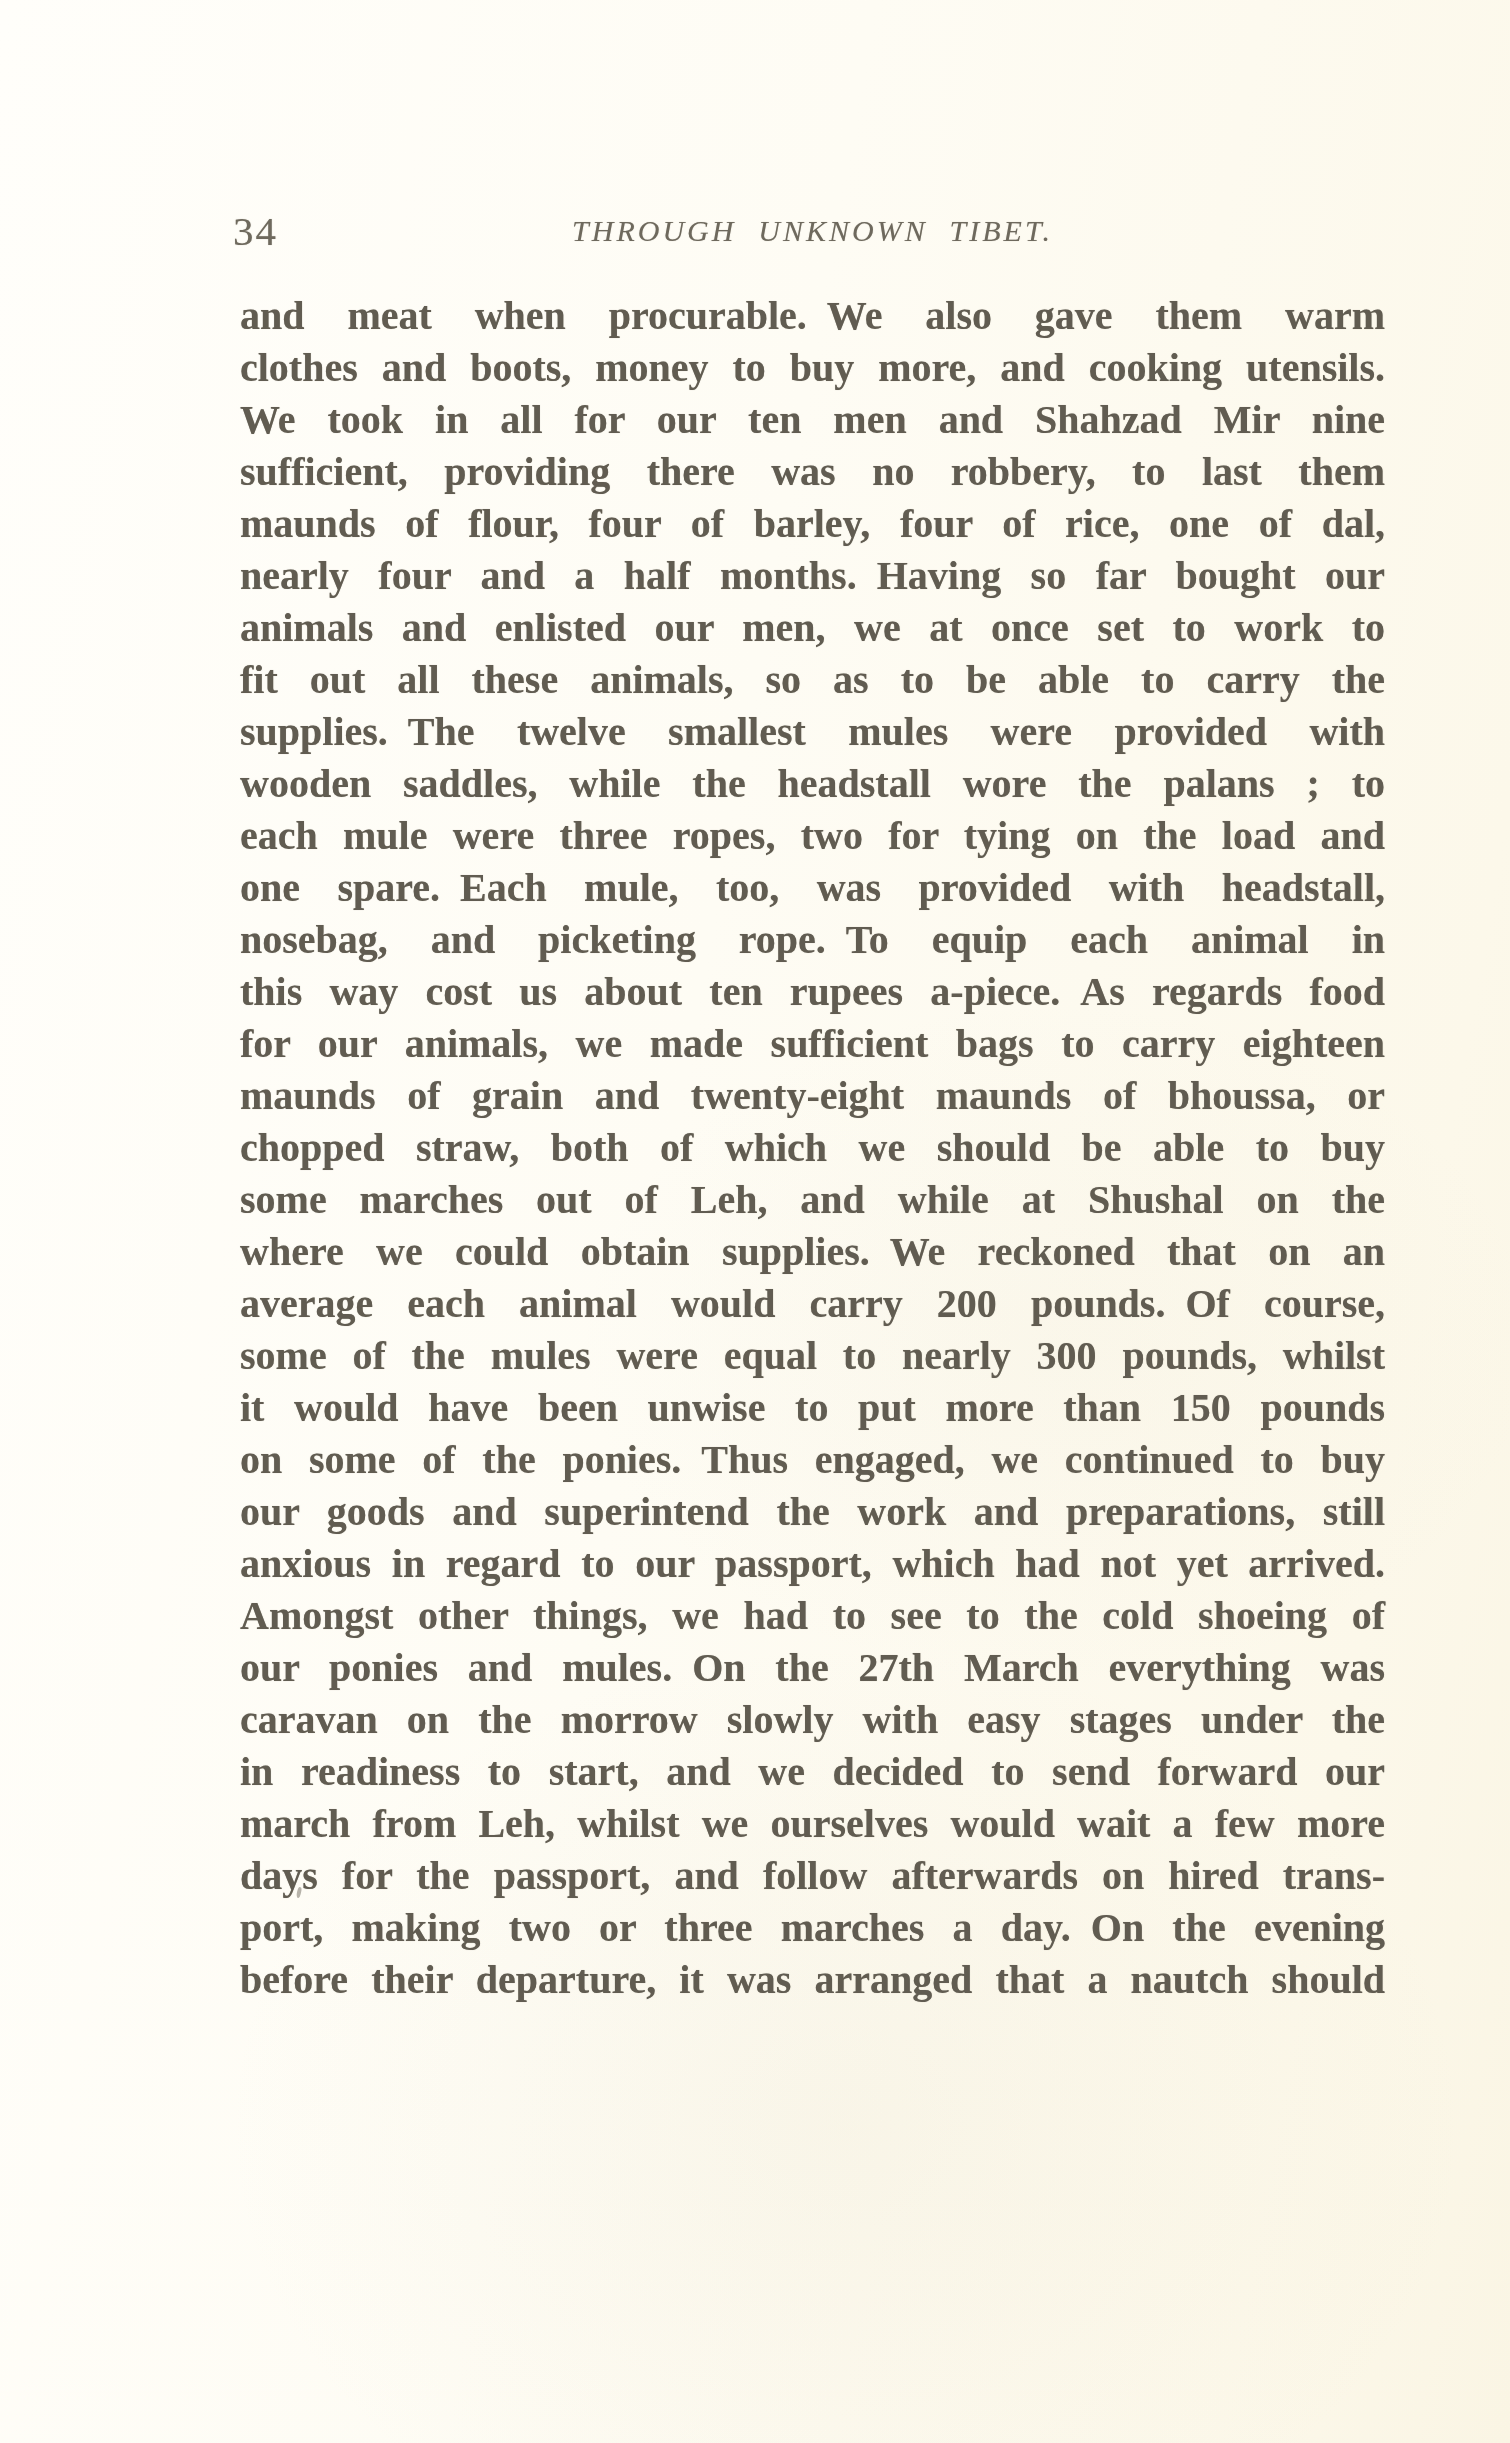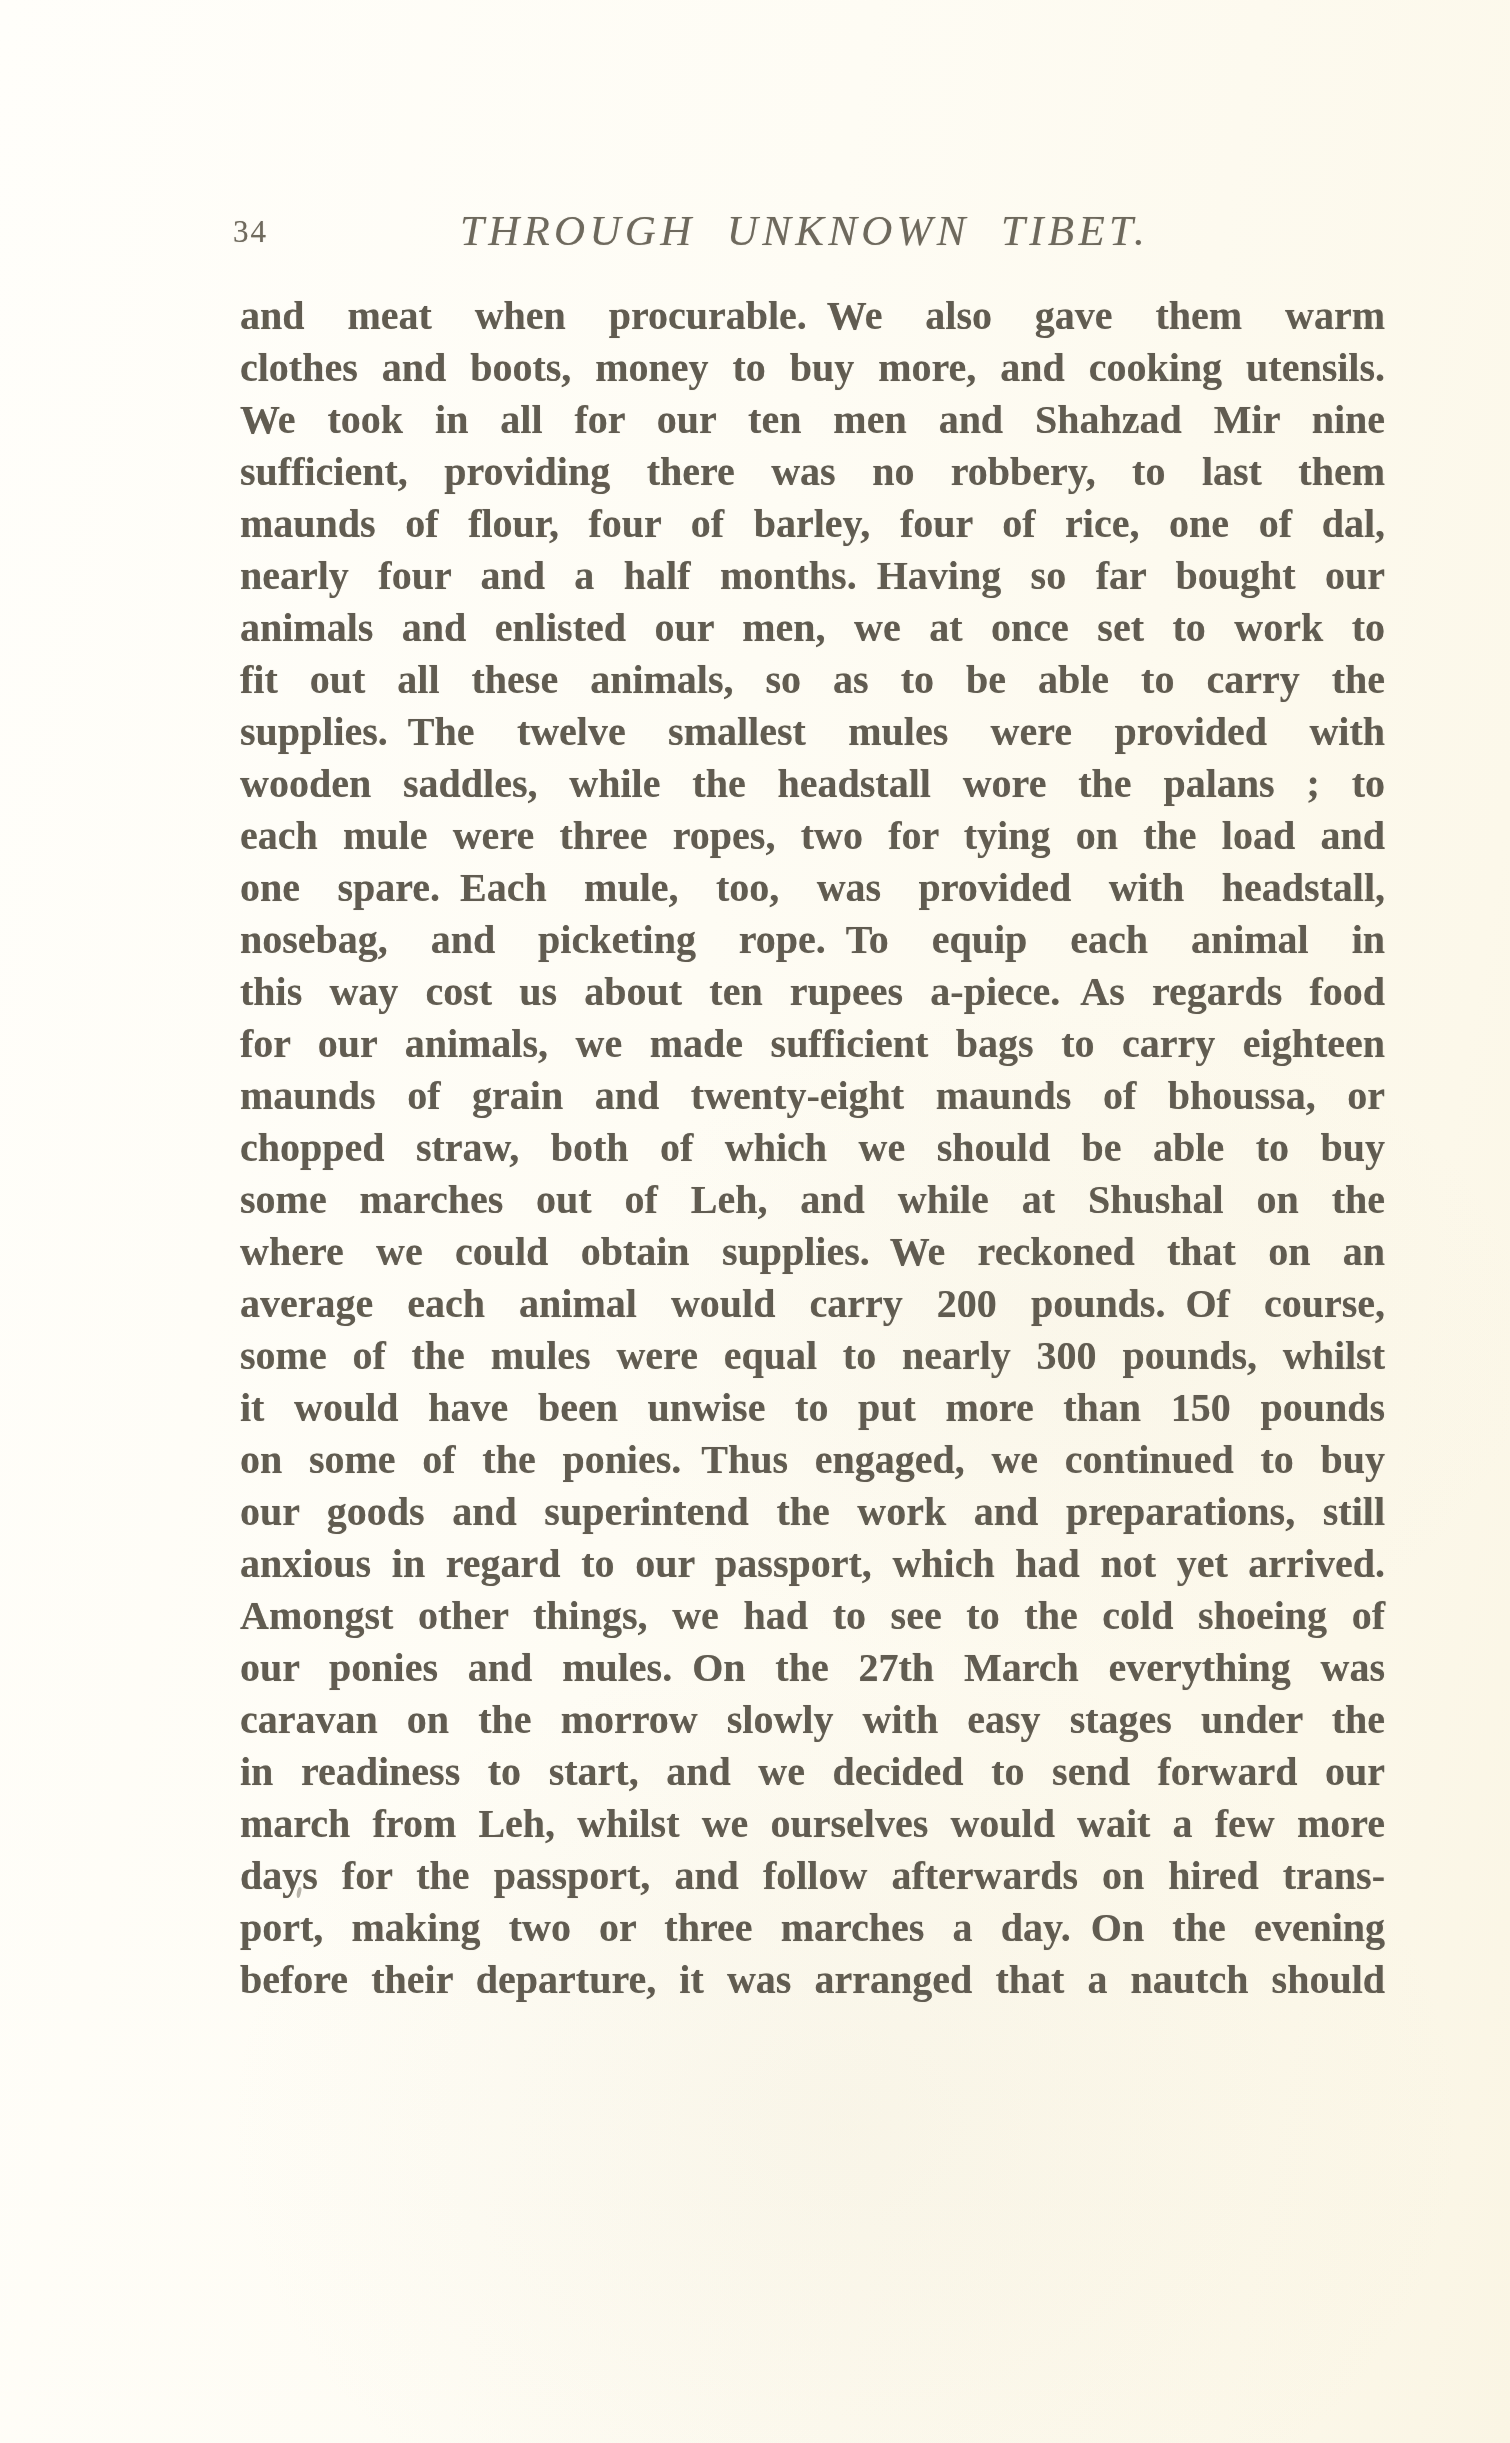--- a/index.html
+++ b/index.html
@@ -9,28 +9,28 @@
     overflow:hidden;
     background:
       radial-gradient(ellipse 887px 690px at 56% 87%, rgba(210,199,163,0.10), rgba(210,199,163,0) 70%),
       radial-gradient(ellipse 690px 493px at 70% 55%, rgba(214,204,172,0.07), rgba(214,204,172,0) 70%),
       linear-gradient(100deg,#fffefa 0%,#fefcf4 45%,#fcf8ea 85%,#faf5e4 100%);
     font-family:"Liberation Serif","DejaVu Serif",serif;
     -webkit-font-smoothing:antialiased;
   }
   .folio{
     position:absolute;left:233px;top:210px;
-    font-size:31px;line-height:43px;letter-spacing:2px;
+    font-size:41px;line-height:43px;letter-spacing:2px;
     color:#6f6a5e;
     text-shadow:0 0 1px rgba(111,106,94,.45);
   }
   .running-head{
-    position:absolute;left:233px;top:206px;width:1143px;
+    position:absolute;left:241px;top:206px;width:1143px;
     text-align:center;white-space:nowrap;
-    font-style:italic;font-size:43px;line-height:49px;
+    font-style:italic;font-size:30px;line-height:49px;
     letter-spacing:0.10em;word-spacing:0.38em;
     color:#6e695d;
     text-shadow:0 0 1px rgba(110,105,93,.40);
   }
   .body-block{
     position:absolute;left:240px;top:290px;width:1145px;font-weight:bold;
   }
   .line{
     height:52px;line-height:52px;
     font-size:40px;

